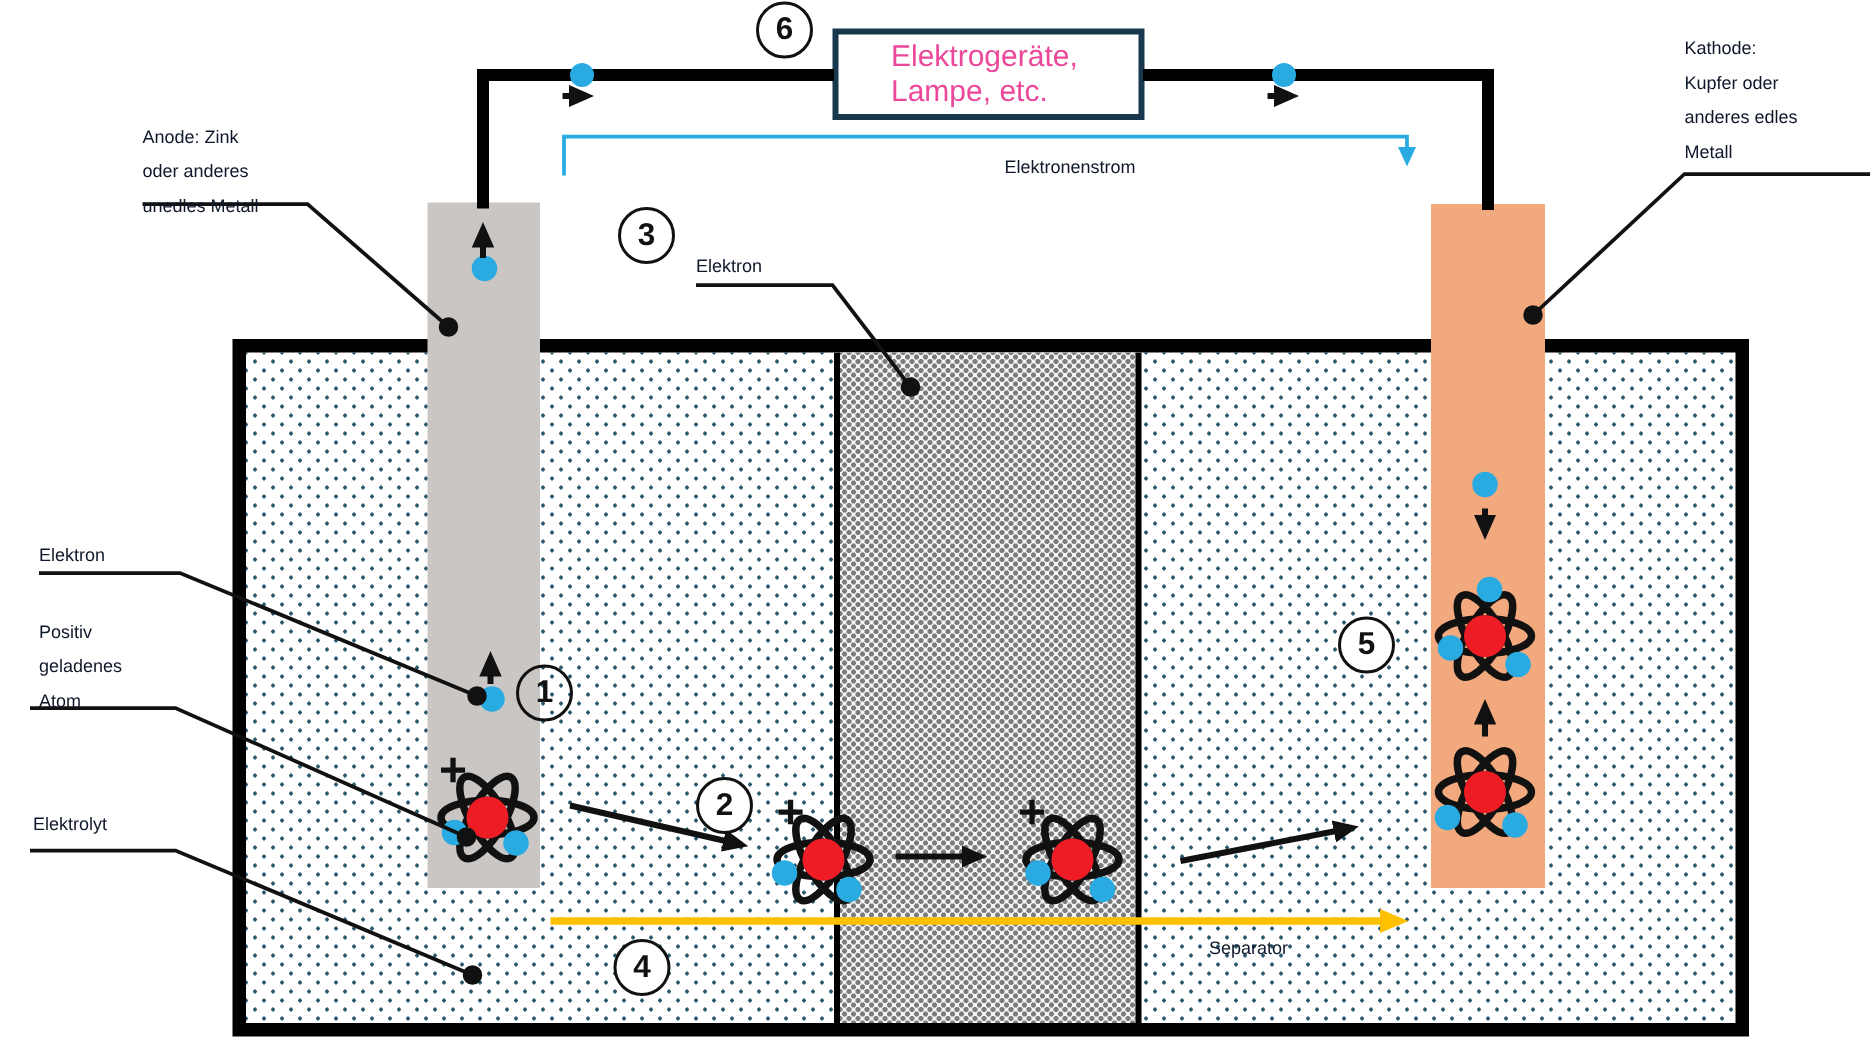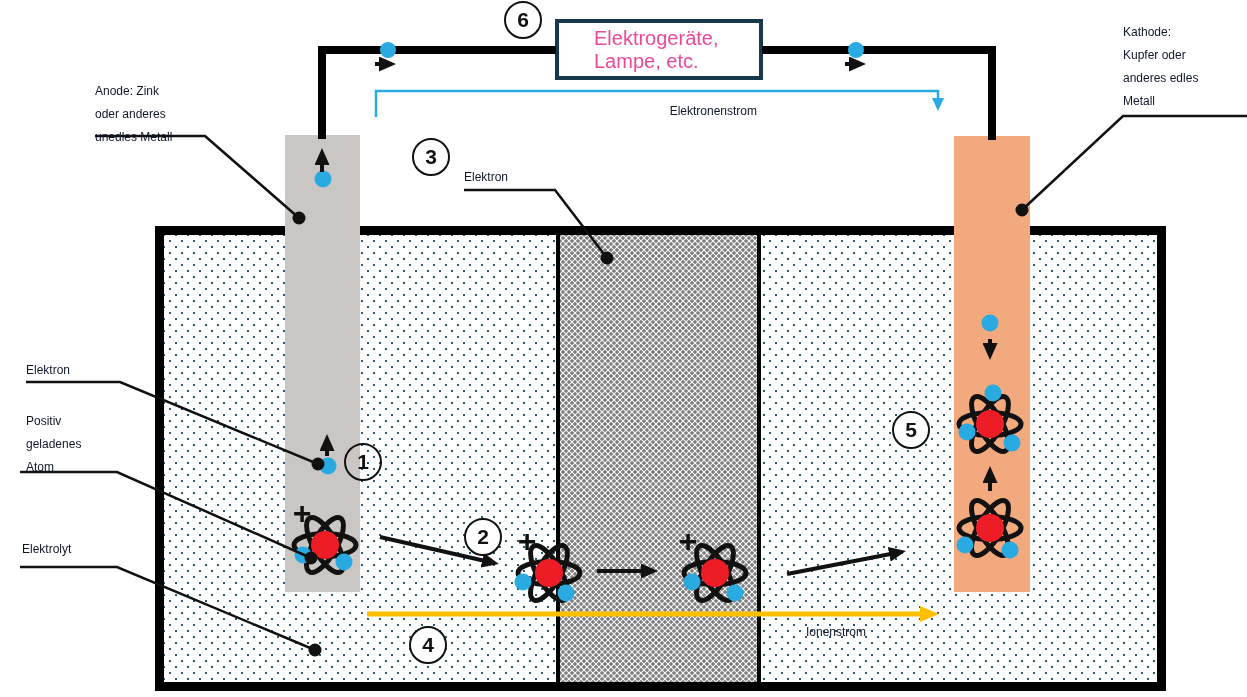--- a/index.html
+++ b/index.html
@@ -180,21 +180,21 @@
 Kupfer oder
 anderes edles
 Metall</div>
   <div class="label" style="left:26px; top:359px;">Elektron</div>
   <div class="label" style="left:26px; top:410px;">Positiv
 geladenes
 Atom</div>
   <div class="label" style="left:22px; top:538px;text-align:right;">Elektrolyt</div>
   <div class="label" style="left:464px; top:166px;">Elektron</div>
   <div class="label center" style="left:557px; top:100px; width:200px;">Elektronenstrom</div>
-  <div class="label" style="left:806px; top:621px;">Ionenstrom</div>
+  <div class="label" style="left:806px; top:621px;">Separator</div>
 
   <div class="badge clear" style="left:344px; top:443px;">1</div>
   <div class="badge" style="left:464px; top:518px;">2</div>
   <div class="badge" style="left:412px; top:138px;">3</div>
   <div class="badge" style="left:409px; top:626px;">4</div>
   <div class="badge" style="left:892px; top:411px;">5</div>
   <div class="badge" style="left:504px; top:1px;">6</div>
 
 </div>
 

